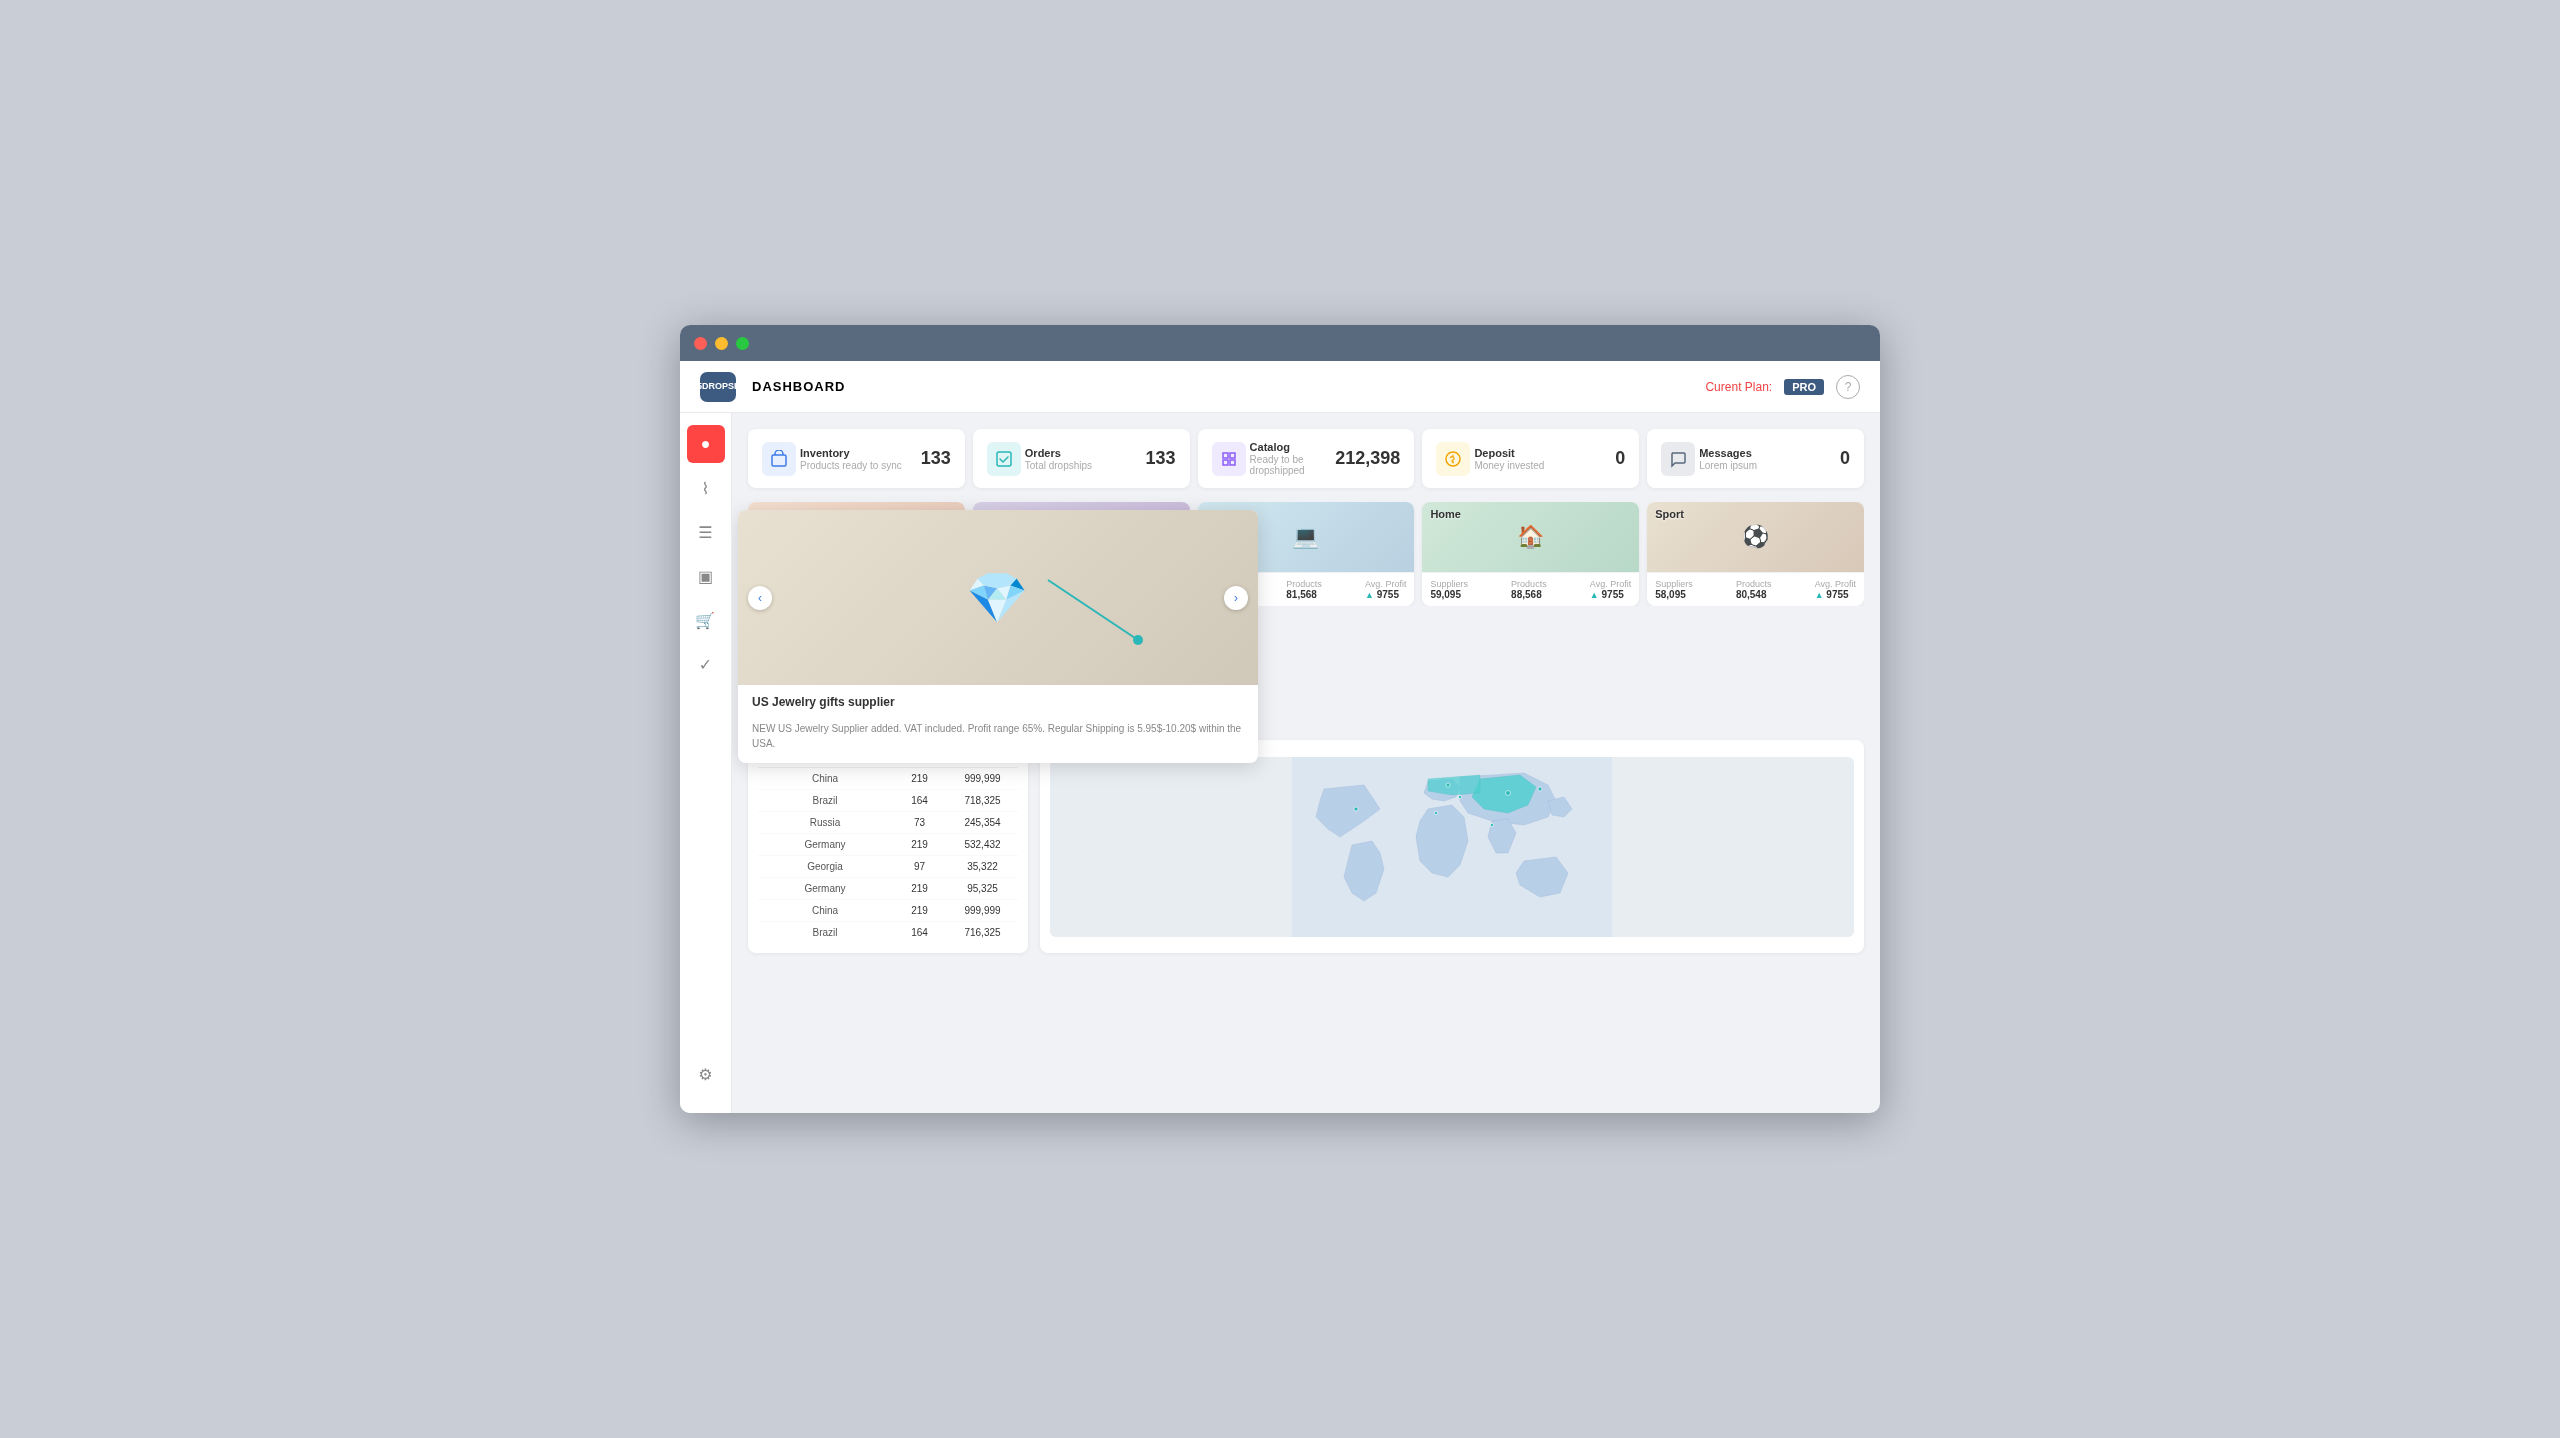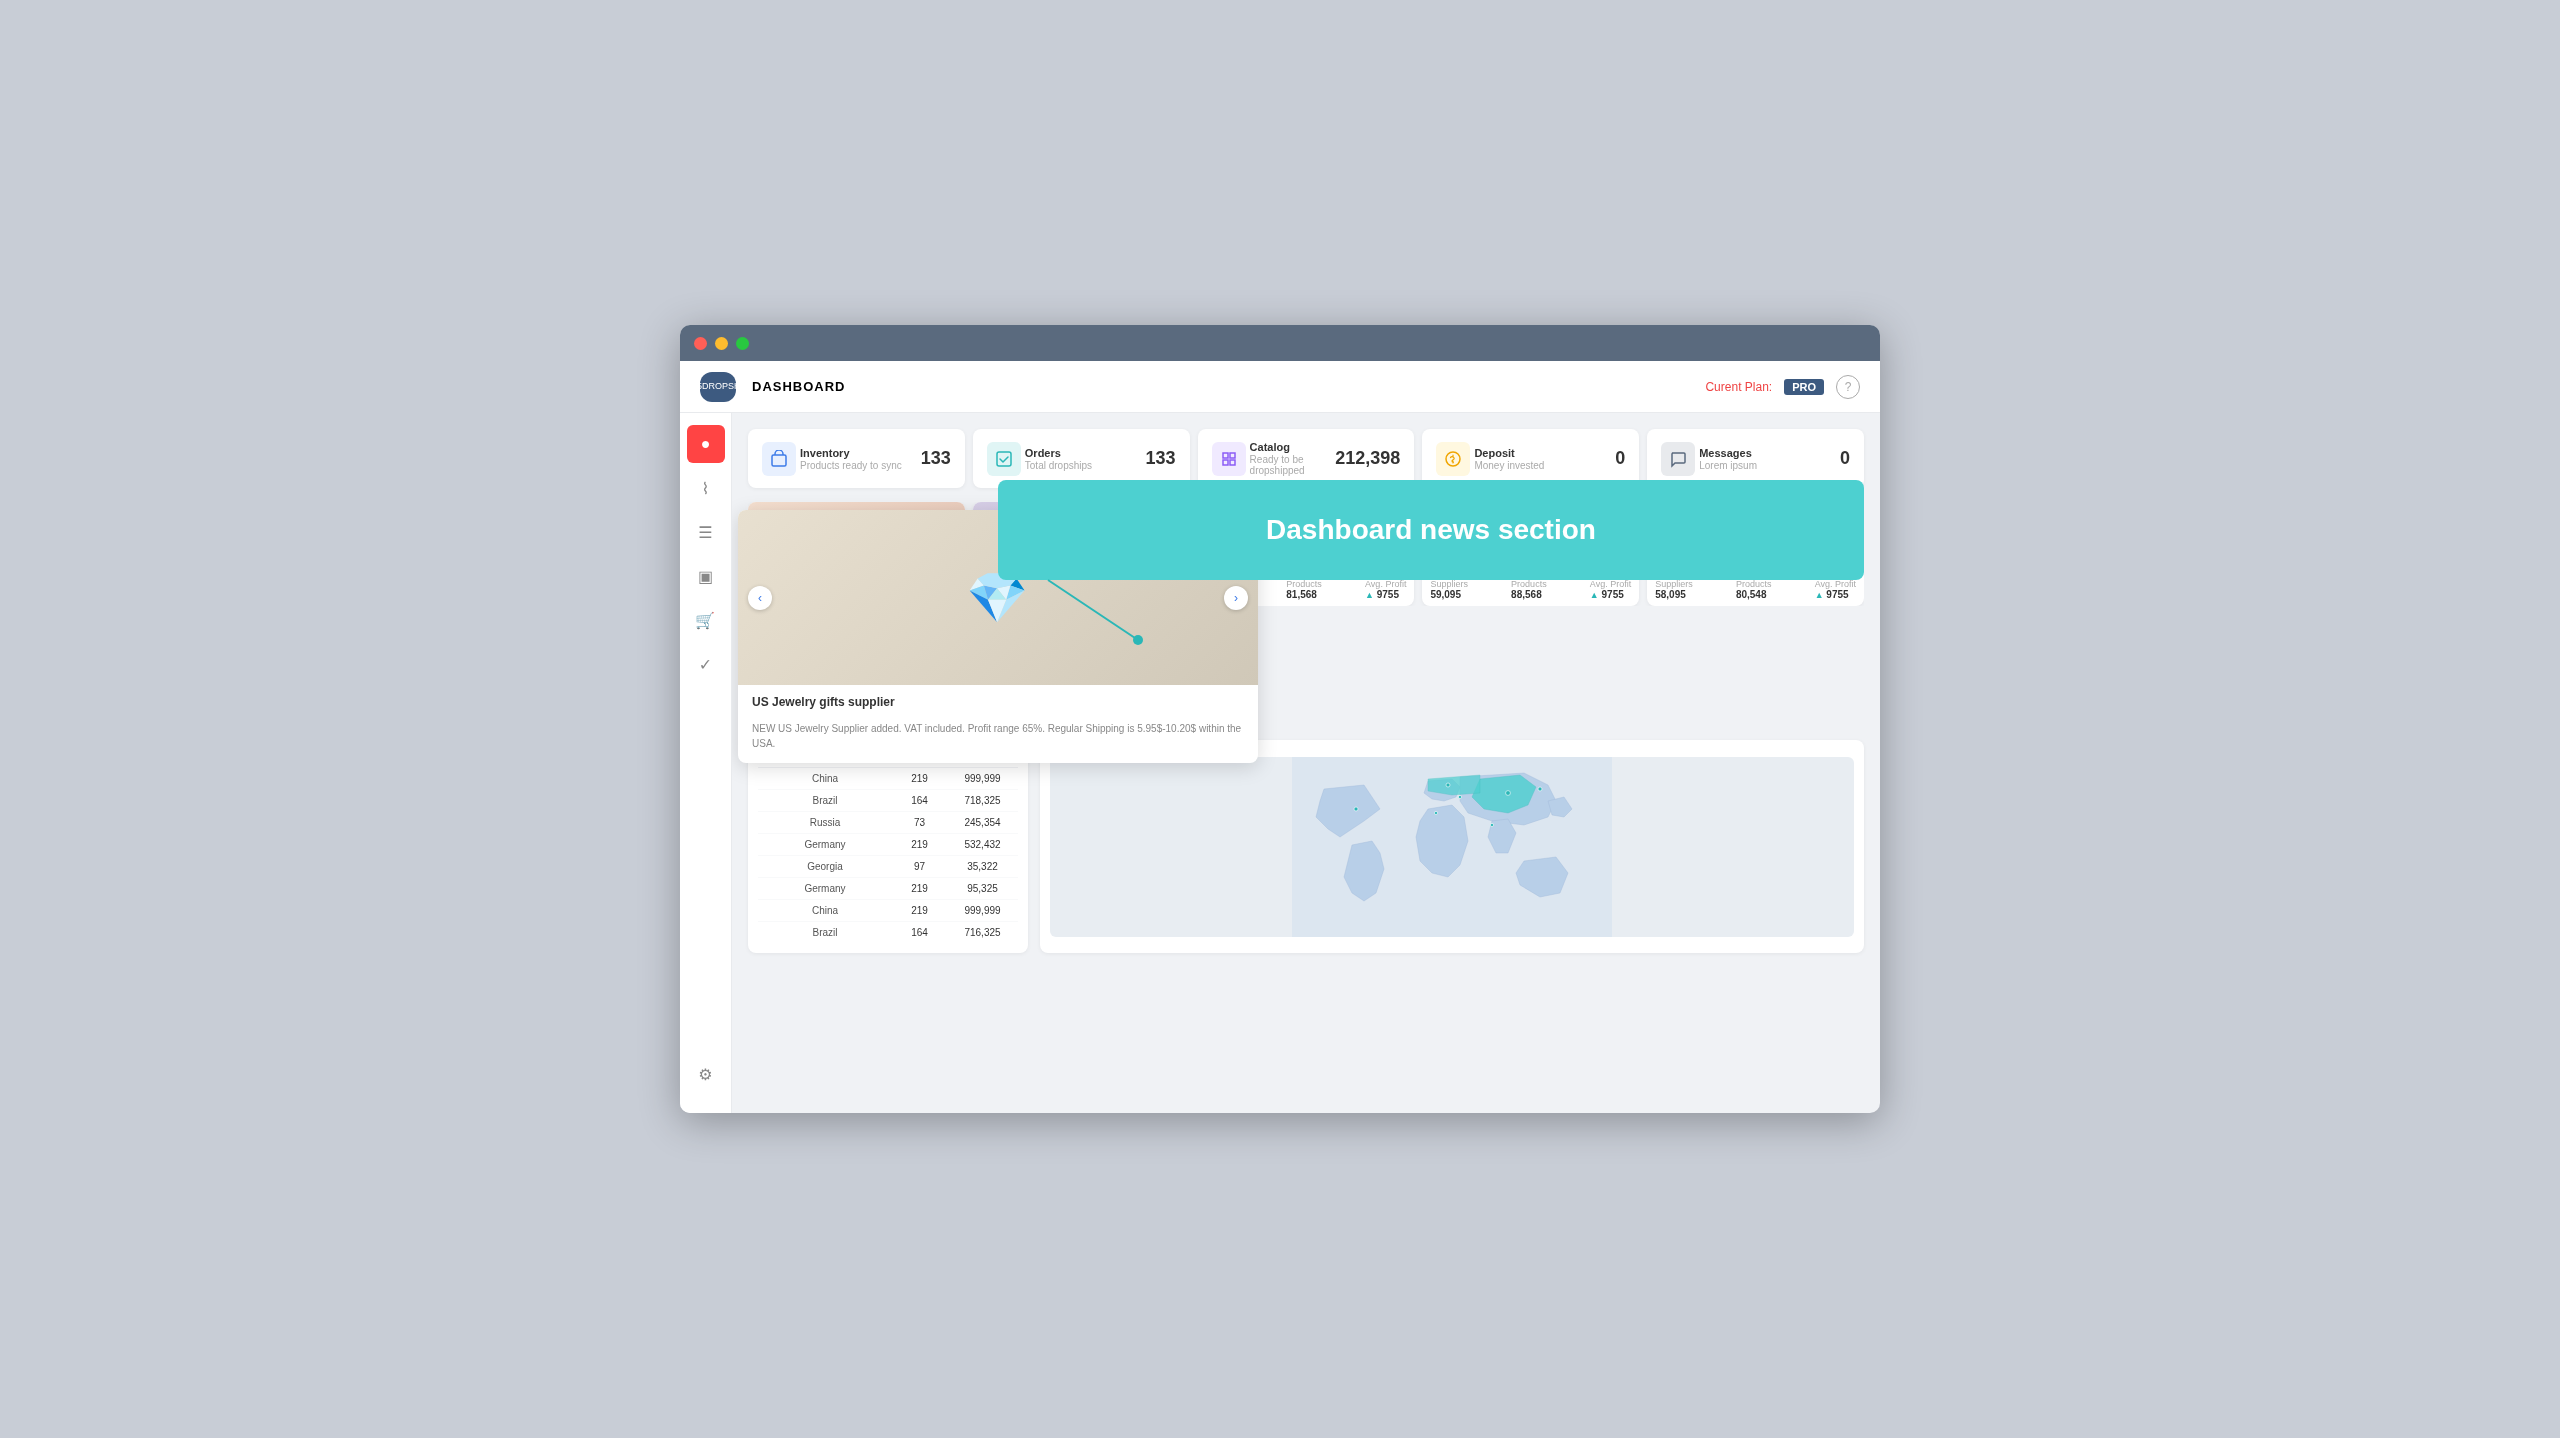--- a/index.html
+++ b/index.html
@@ -37,23 +37,23 @@
       display: flex;
       align-items: center;
       padding: 0 20px;
       border-bottom: 1px solid #e8eaed;
       justify-content: space-between;
     }
     .header-left { display: flex; align-items: center; gap: 16px; }
     .logo {
       width: 36px; height: 30px;
       background: #3d5a80;
-      border-radius: 12px;
-      display: flex; align-items: center; justify-content: center;
-      color: white; font-size: 9px; font-weight: normal; text-align: center;
+      border-radius: 7px;
+      display: flex; align-items: center; justify-content: center;
+      color: white; font-size: 9px; font-weight: bold; text-align: center;
       line-height: 1.1;
     }
     .header-title { font-size: 13px; font-weight: 700; color: #000000; letter-spacing: 1px; }
     .header-right { display: flex; align-items: center; gap: 12px; }
     .current-plan-label { font-size: 12px; color: #ef4444; }
     .plan-badge {
       background: #3d5a80;
       color: white;
       font-size: 11px;
       font-weight: bold;
@@ -528,23 +528,20 @@
               <button class="news-nav-btn">‹</button>
               <button class="news-nav-btn">›</button>
             </div>
           </div>
           <div class="news-body">
             <div class="news-title">US Jewelry gifts supplier</div>
             <div class="news-desc">NEW US Jewelry Supplier added. VAT included. Profit range 65%. Regular Shipping is 5.95$-10.20$ within the USA.</div>
           </div>
         </div>
 
-        <div class="news-banner">
-          <span class="news-banner-text">Dashboard news section</span>
-        </div>
 
         <svg class="connector-line" width="200" height="80" style="position:absolute;top:-50px;left:290px;z-index:35;pointer-events:none;">
           <line x1="10" y1="10" x2="100" y2="70" stroke="#2ab7b7" stroke-width="2"></line>
           <circle cx="100" cy="70" r="5" fill="#2ab7b7"></circle>
         </svg>
 
         <div class="table-section" style="margin-top: 120px;">
           <div class="table-header-row">
             <span></span>
             <span>Suppliers</span>

